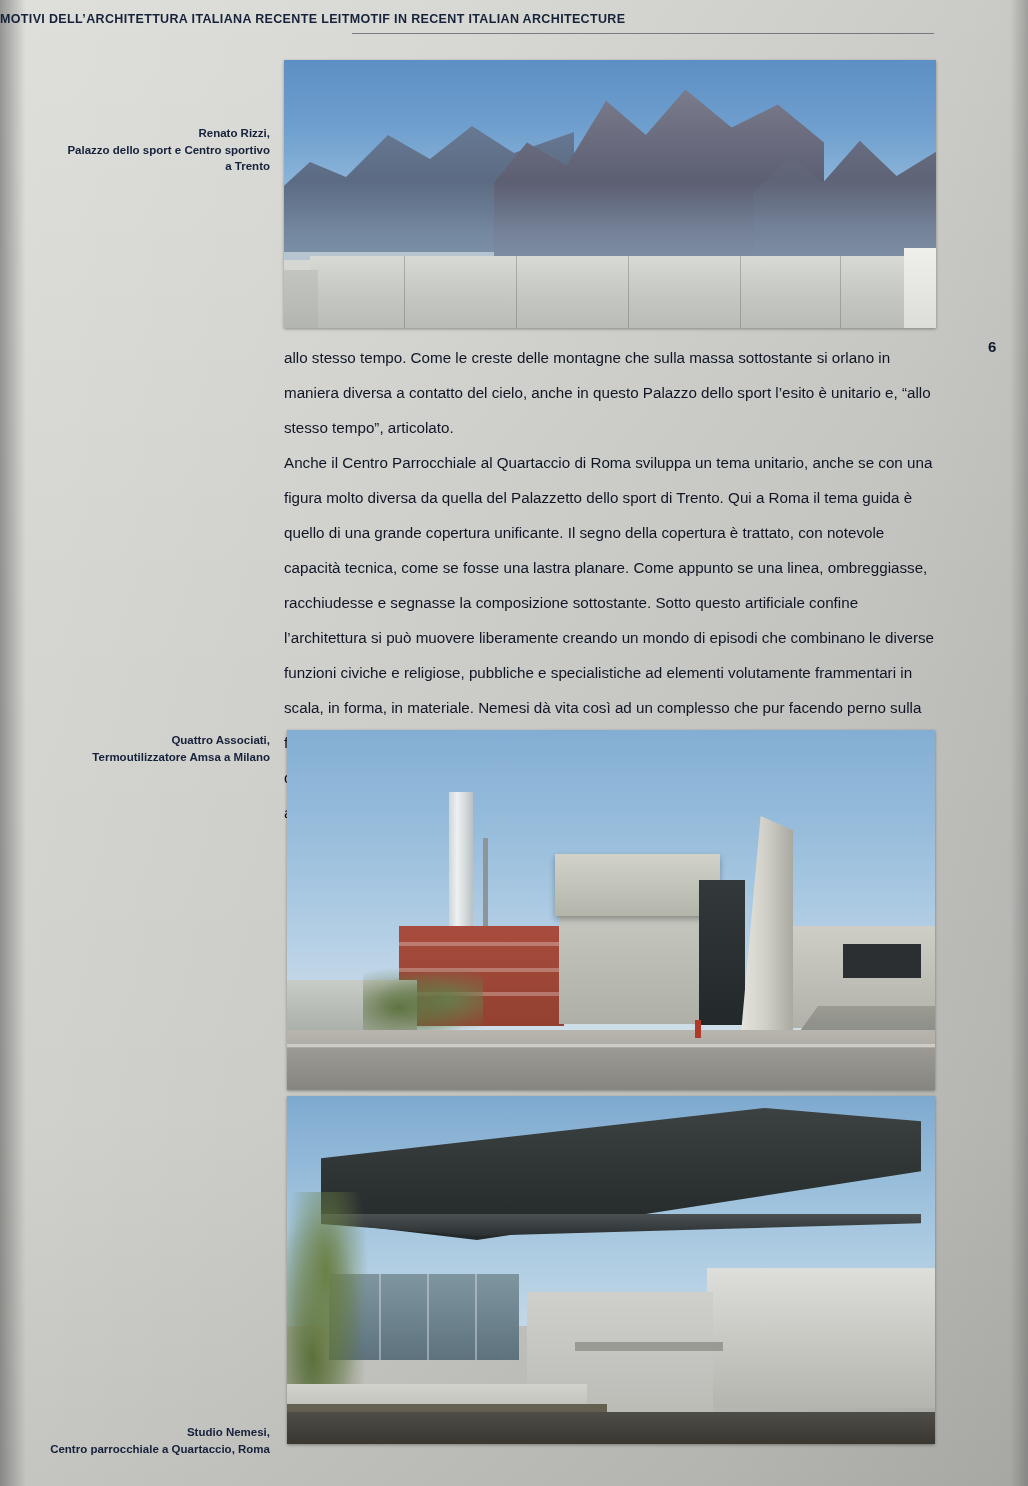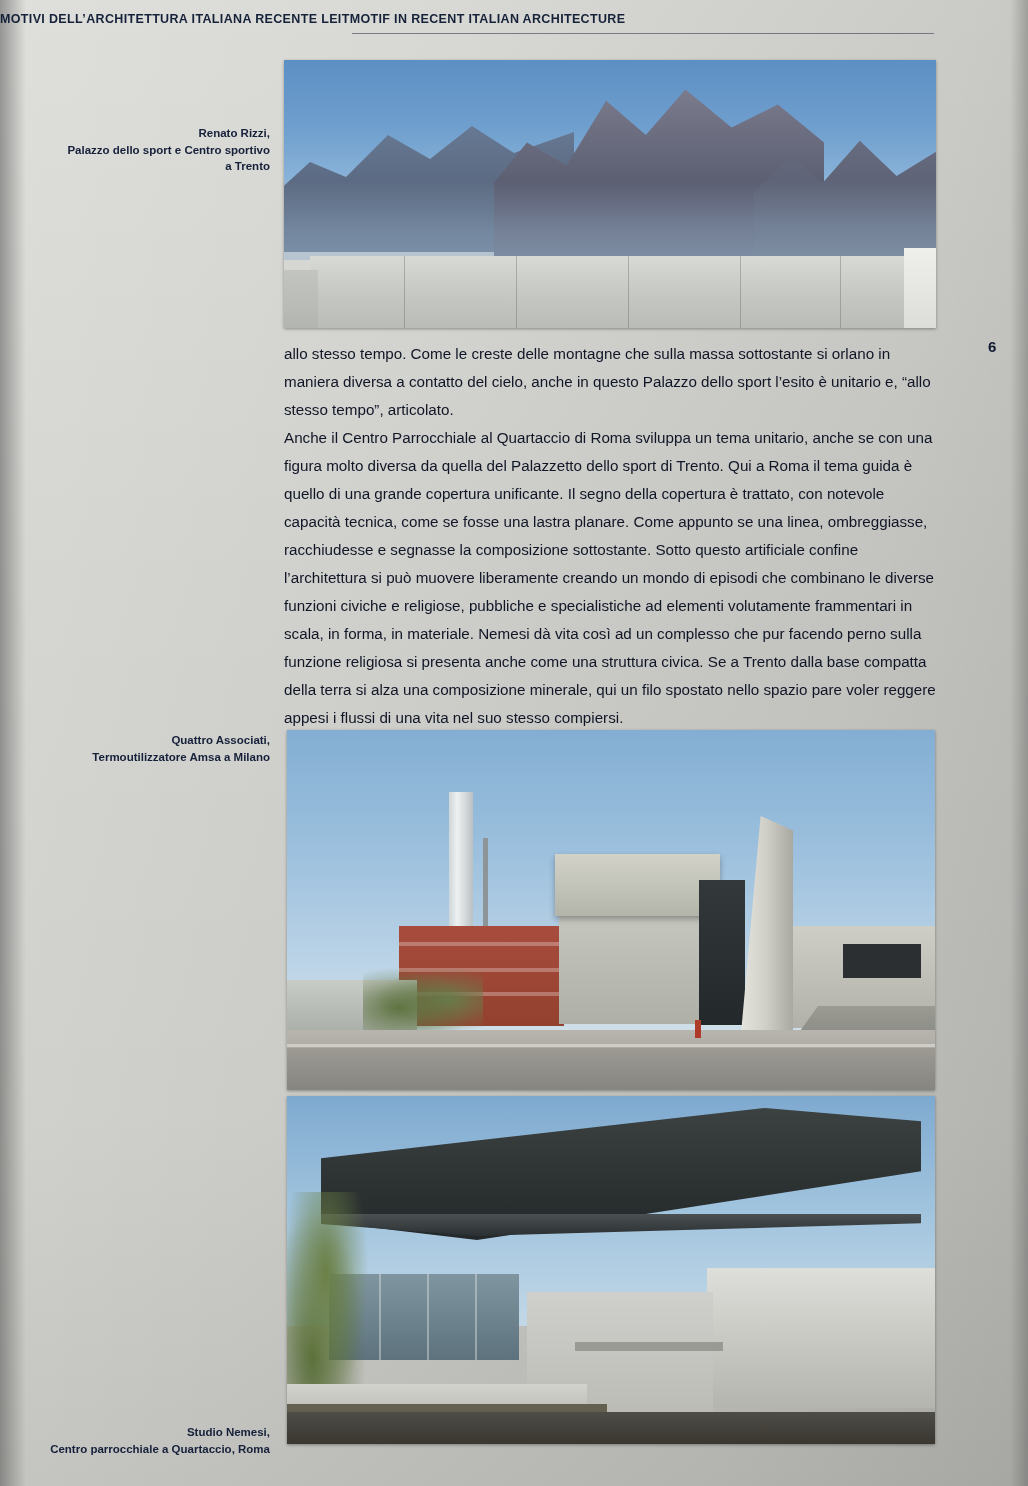--- a/index.html
+++ b/index.html
@@ -78,21 +78,21 @@
   #cap-rizzi { left: 20px; top: 77px; width: 250px; margin-top: 48px; }
   #cap-quattro { left: 20px; top: 732px; width: 250px; }
   #cap-nemesi { left: 20px; top: 1400px; width: 250px; margin-top: 24px; }
 
   .body-text {
     position: absolute;
     left: 284px;
     top: 340px;
     width: 658px;
     font-size: 15.2px;
-    line-height: 28px;
+    line-height: 35px;
     color: #101626;
     text-align: left;
   }
   .body-text p { margin: 0; }
 
   .photo {
     position: absolute;
     overflow: hidden;
     box-shadow: 0 1px 3px rgba(0,0,0,0.35);
   }

